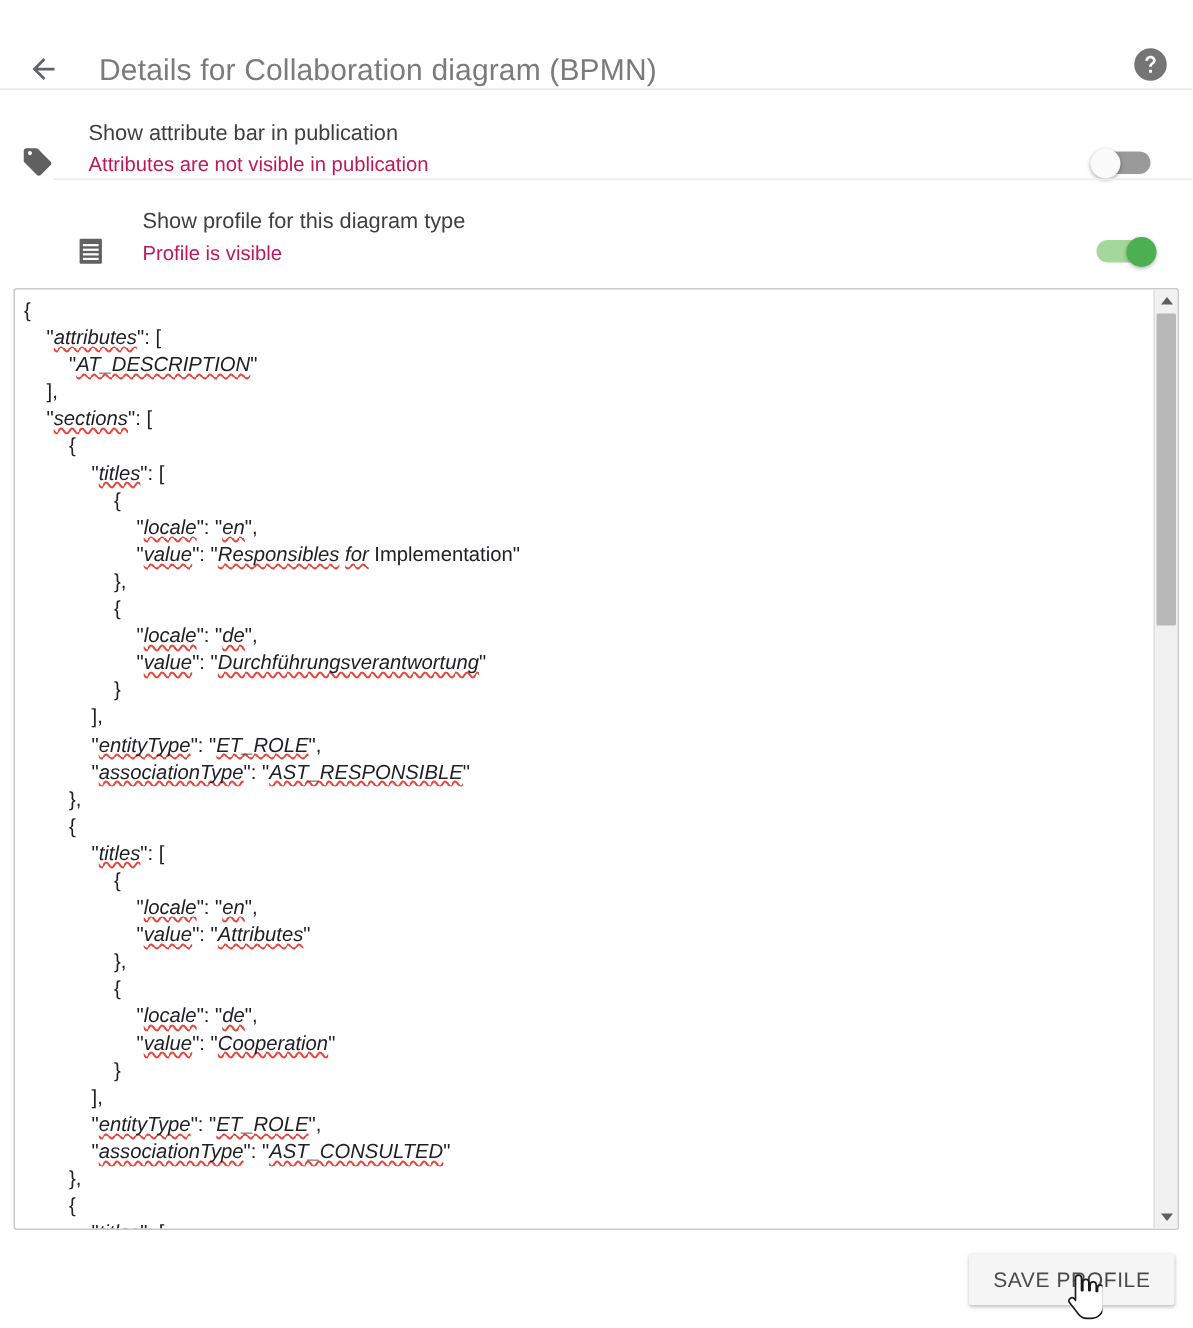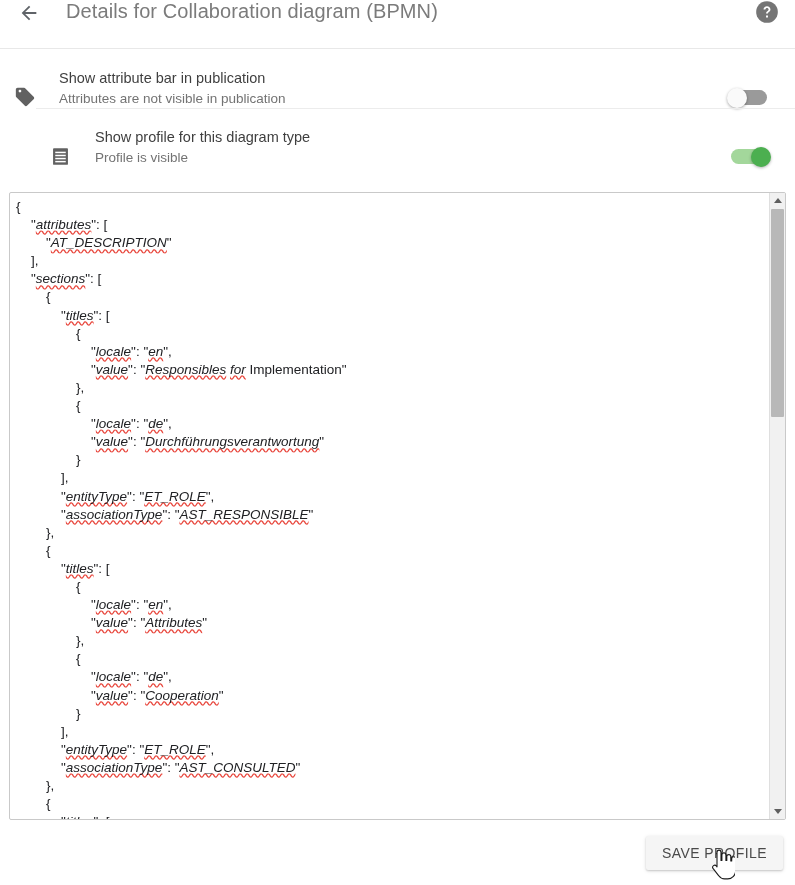--- a/index.html
+++ b/index.html
@@ -12,27 +12,27 @@
     width: 795px;
     height: 885px;
     font-family: "Liberation Sans", sans-serif;
     overflow: hidden;
     position: relative;
     color: #3c4043;
   }
 
   
   .app-header {
-    height: 49px;
-    display: flex;
-    align-items: flex-start;
+    height: 60px;
+    display: flex;
+    align-items: flex-end;
     border-bottom: 1px solid #e8e8e8;
     background: #fff;
     box-sizing: border-box;
-    padding: 0 14px 0 16px;
+    padding: 18px 14px 0 16px;
   }
   .back-btn {
     width: 26px;
     height: 26px;
     display: flex;
     align-items: center;
     justify-content: center;
     cursor: pointer;
     flex: 0 0 auto;
   }
@@ -82,21 +82,21 @@
     min-width: 0;
   }
   .row-title {
     font-size: 14.5px;
     color: #3f3f3f;
     line-height: 19px;
     white-space: nowrap;
   }
   .row-sub {
     font-size: 13.5px;
-    color: #737373;
+    color: #be185d;
     line-height: 19px;
     margin-top: 1px;
     white-space: nowrap;
   }
 
   
   .toggle {
     flex: 0 0 auto;
     width: 44px;
     height: 20px;

